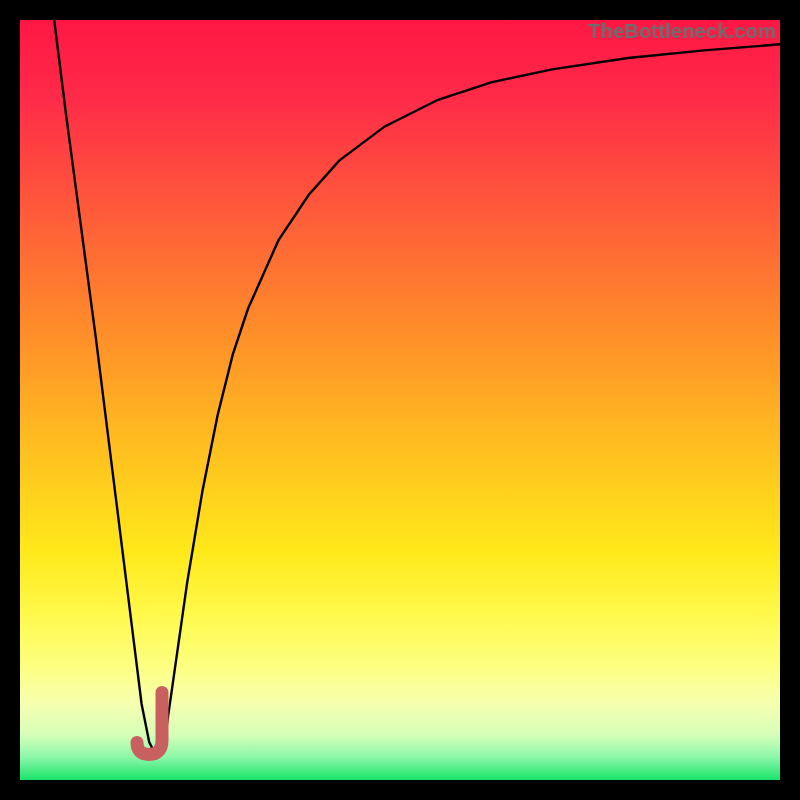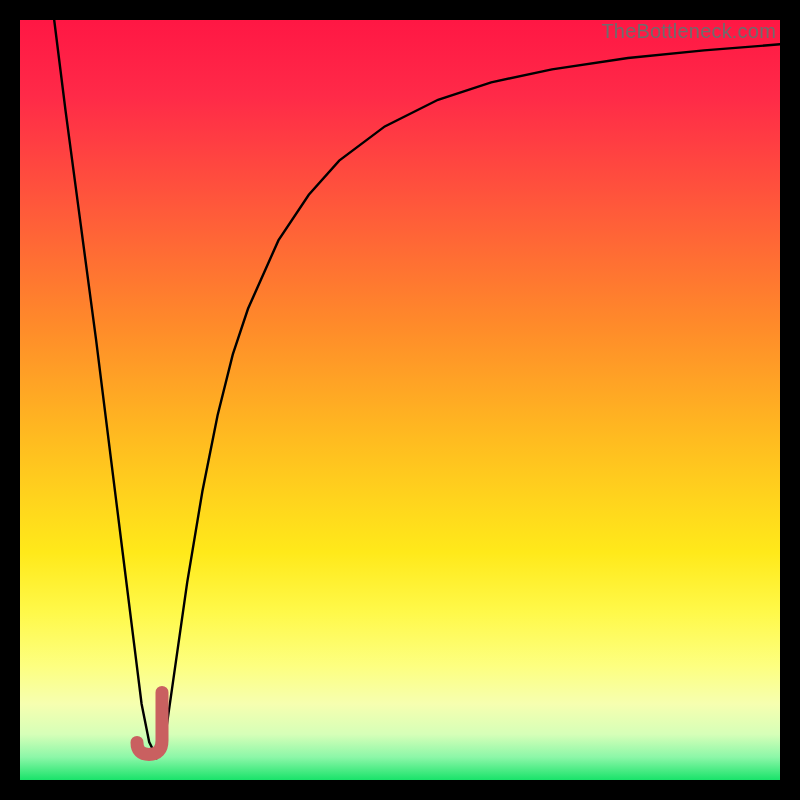--- a/index.html
+++ b/index.html
@@ -24,21 +24,21 @@
     top: 0;
     width: 760px;
     height: 760px;
   }
   .watermark {
     position: absolute;
     top: 0;
     right: 4px;
     font-family: Arial, Helvetica, sans-serif;
     font-size: 20px;
-    font-weight: 400;
+    font-weight: 700;
     color: #6d6d6d;
     letter-spacing: 0.2px;
     user-select: none;
   }
 </style>
 </head>
 <body>
 
 <div class="frame">
   <svg class="plot" viewBox="0 0 760 760" preserveAspectRatio="none">

